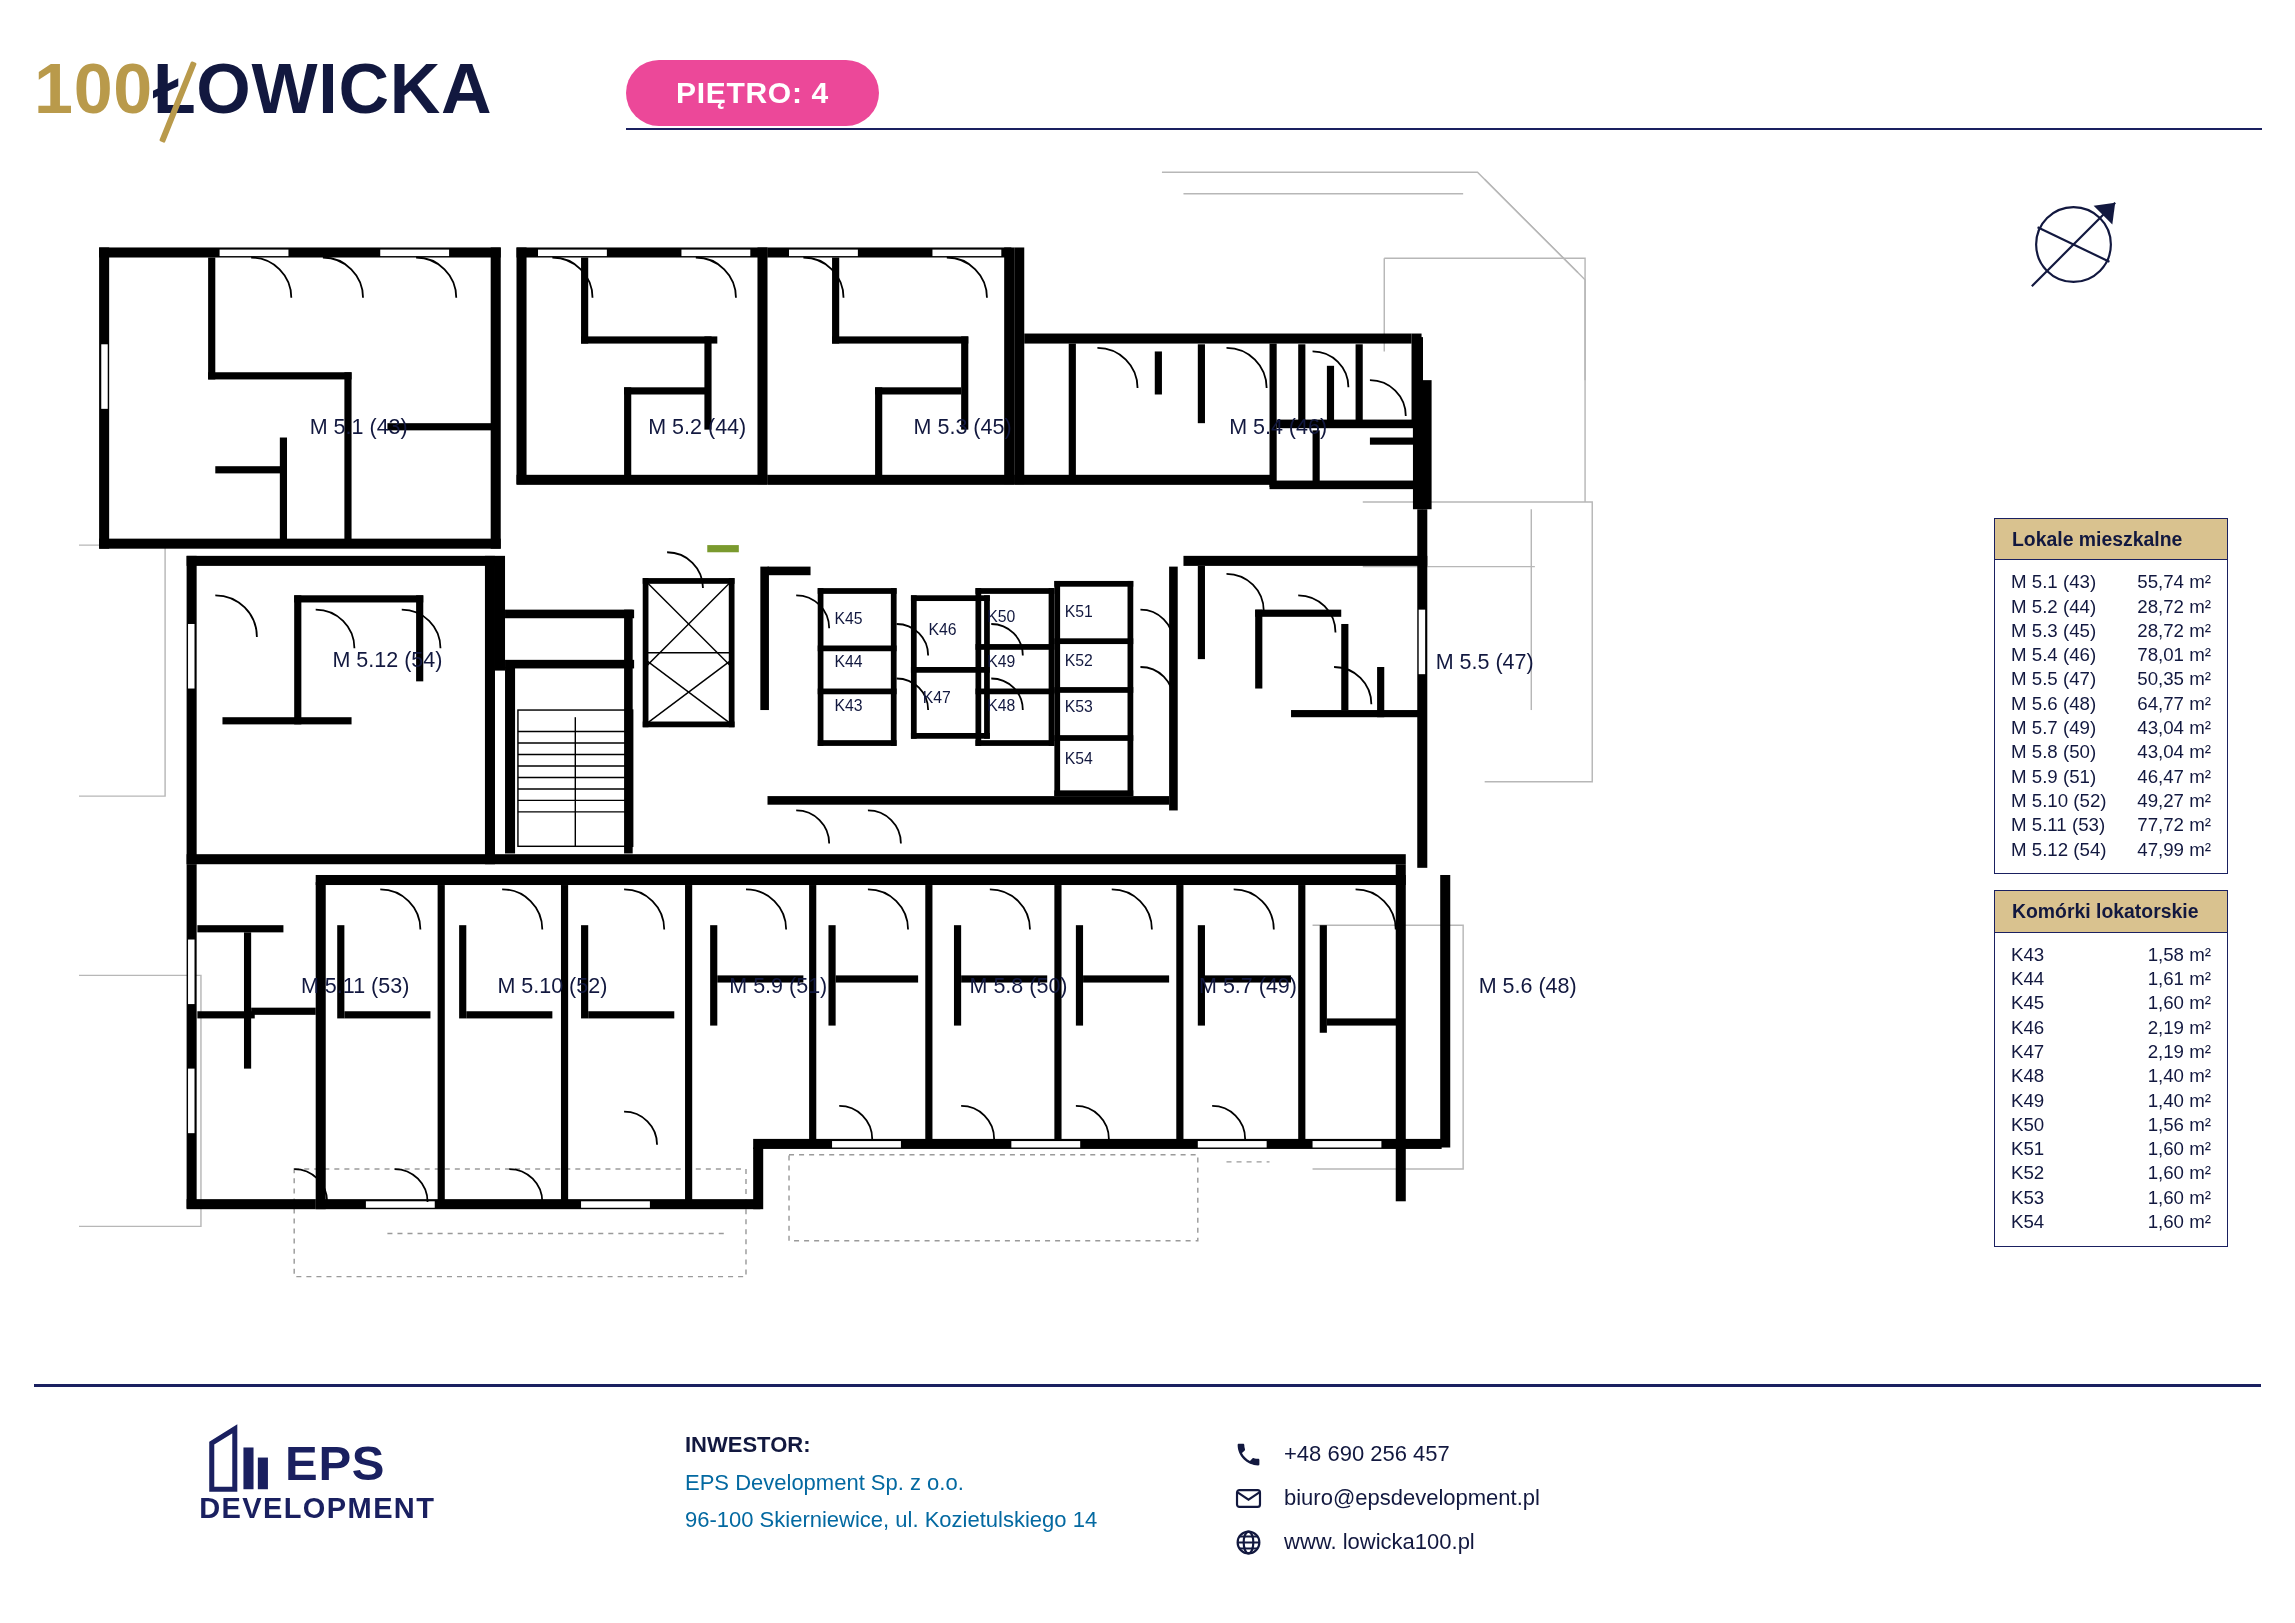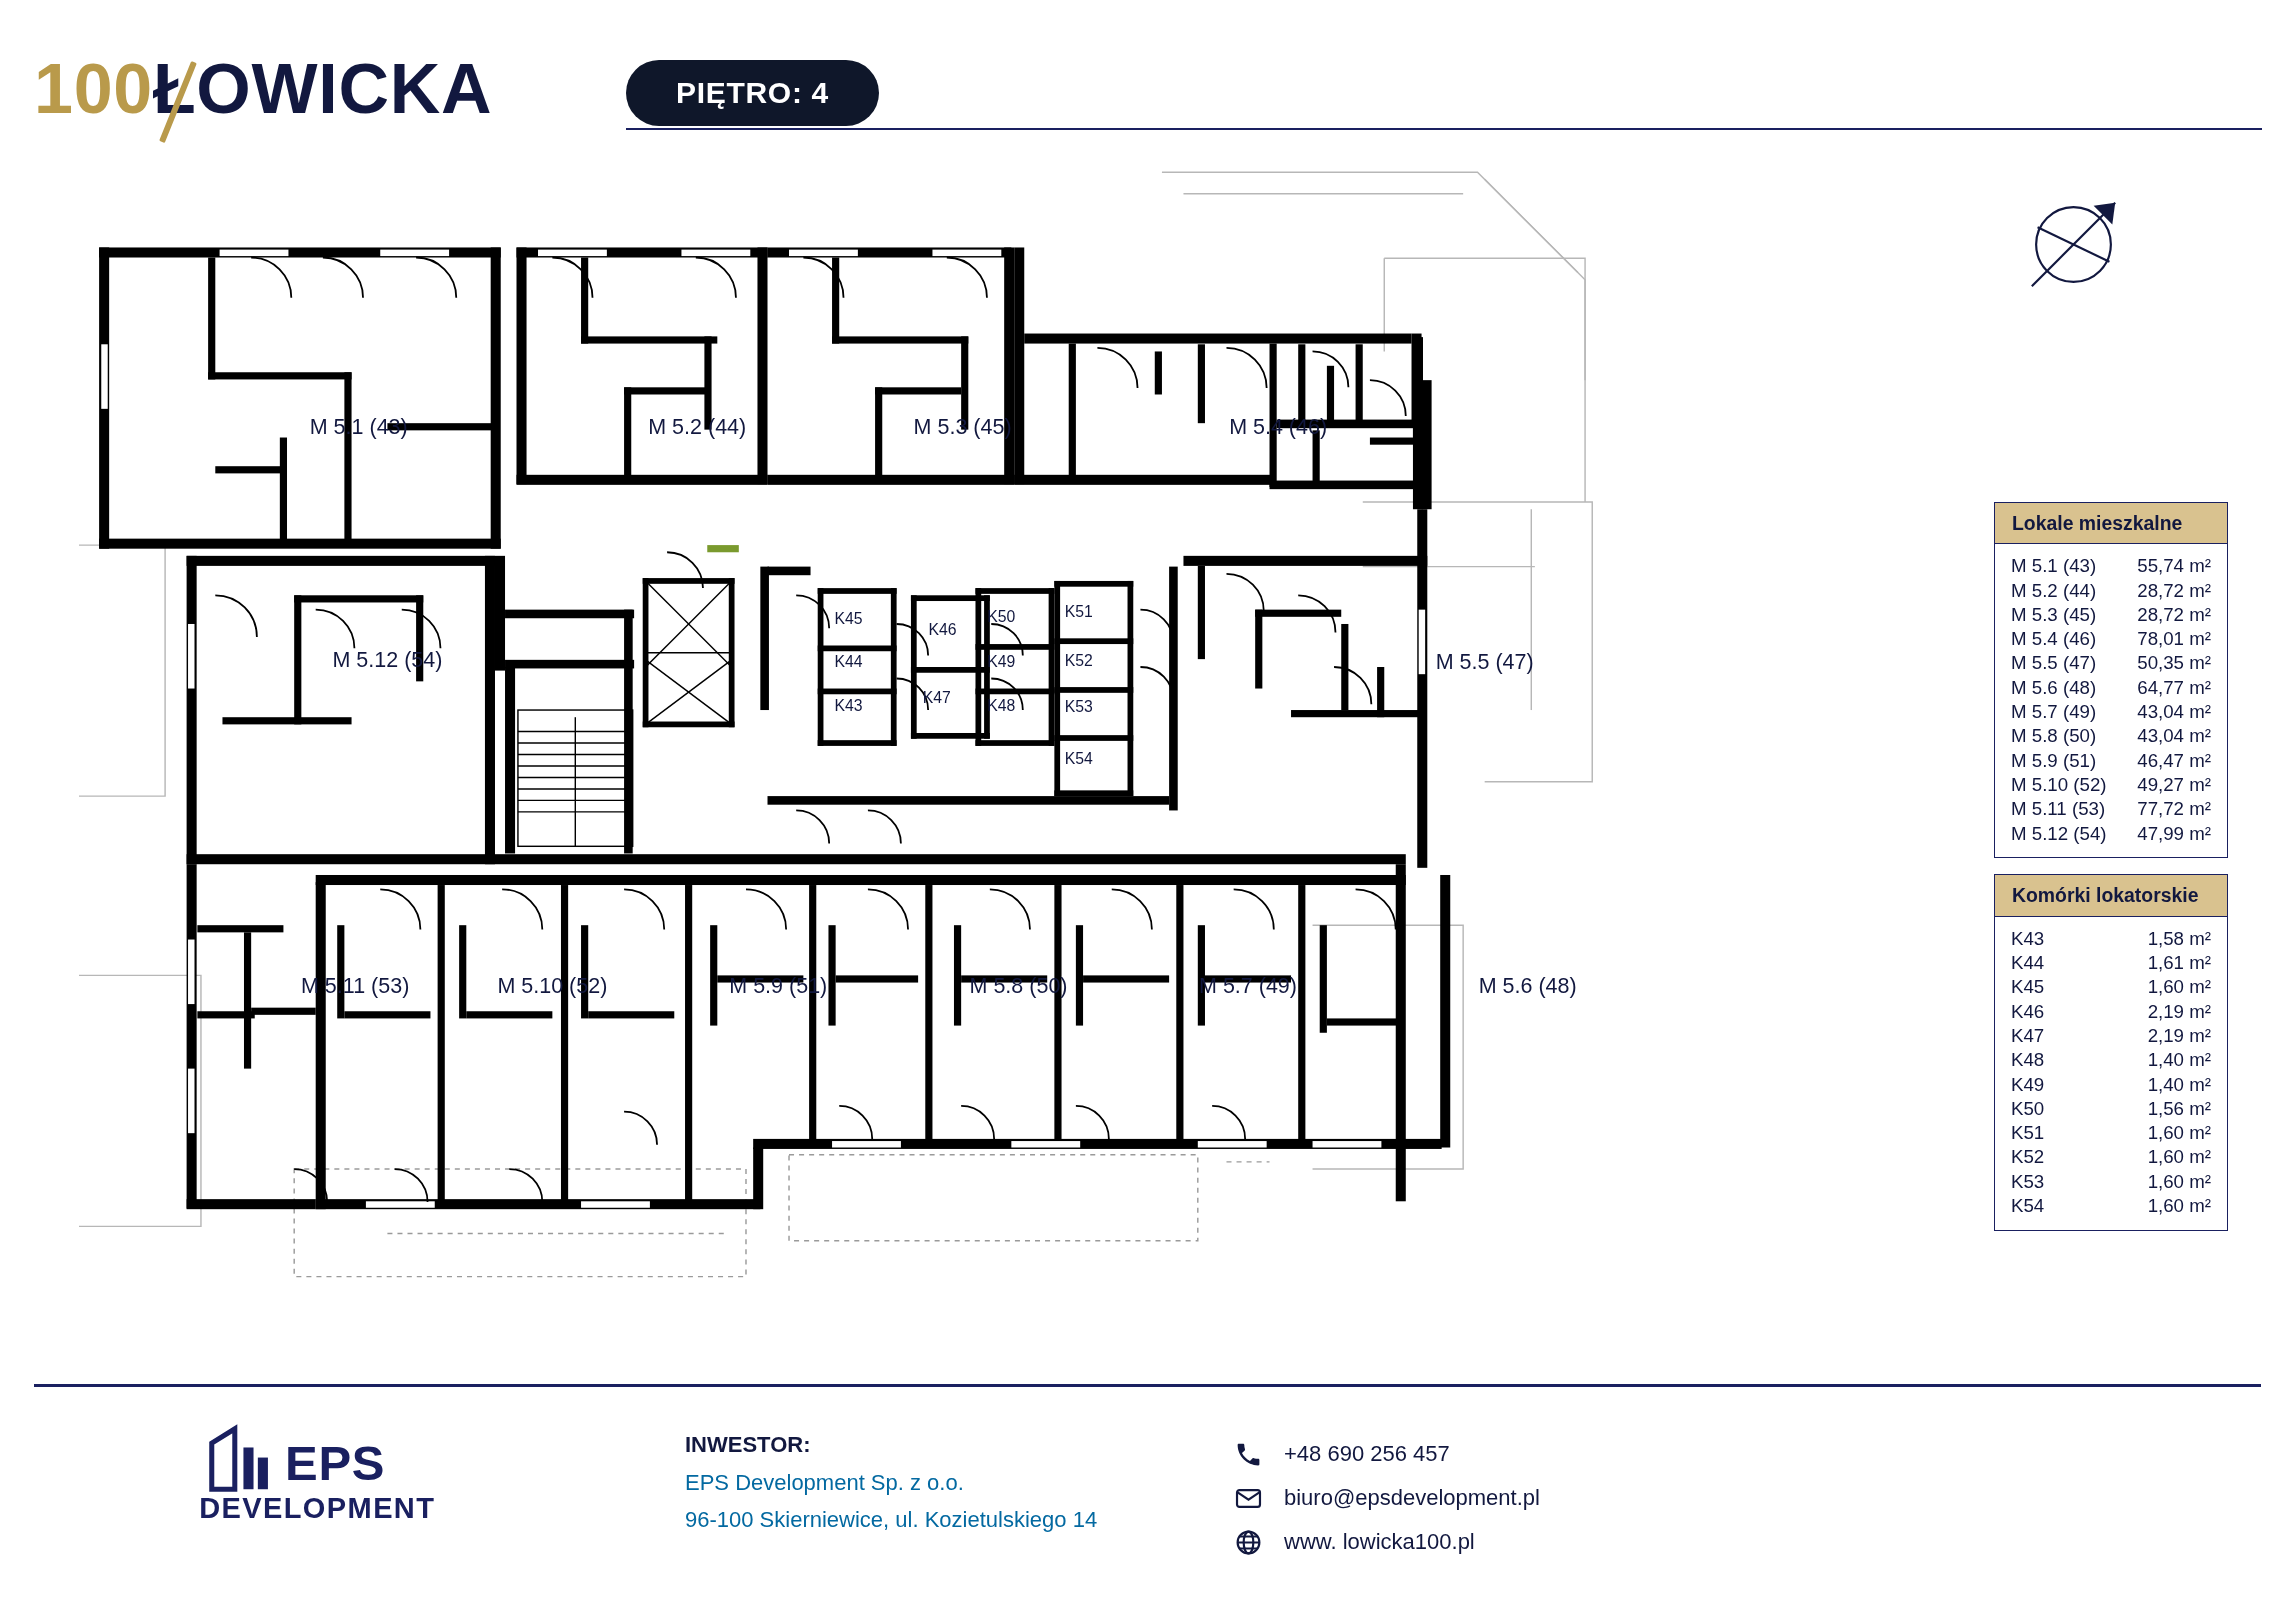--- a/index.html
+++ b/index.html
@@ -23,38 +23,38 @@
     color:#12183f;
   }
   .logo-100 { color:#b99a4b; }
   .logo-slash {
     position:absolute; left:141px; top:17px; width:5.7px; height:86px;
     background:#b99a4b; transform:rotate(22deg); border-radius:1.4px;
   }
   .floor-badge {
     position:absolute; left:626px; top:60px;
     width:253px; height:66px; border-radius:33px;
-    background:#0f172a; color:#ffffff;
+    background:#ec4899; color:#ffffff;
     display:flex; align-items:center; justify-content:center;
     font-size:30px; font-weight:700; letter-spacing:0.7px;
   }
   .header-rule {
     position:absolute; left:626px; top:128px; width:1636px; height:2.2px;
     background:#1a2060;
   }
 
   
   .compass { position:absolute; left:2016px; top:187px; width:115px; height:115px; }
 
   
   .plan { position:absolute; left:79px; top:165px; width:1836px; height:1212px; }
   .plan svg { display:block; }
 
   
-  .legend { position:absolute; left:1950px; top:502px; width:278px;padding-left:44px; }
+  .legend { position:absolute; left:1950px; top:518px; width:278px;padding-left:44px; }
   .legend-box { border:1.4px solid #1a2060; background:#ffffff; }
   .legend-head {
     background:#d9c28f; color:#12183f;
     font-size:19.4px; font-weight:700;
     padding:8.6px 0 8.6px 17px;
     border-bottom:1.4px solid #1a2060;
   }
   .legend-list { padding:10px 16px 11.5px 16px; }
   .legend-row {
     display:flex; justify-content:space-between;

